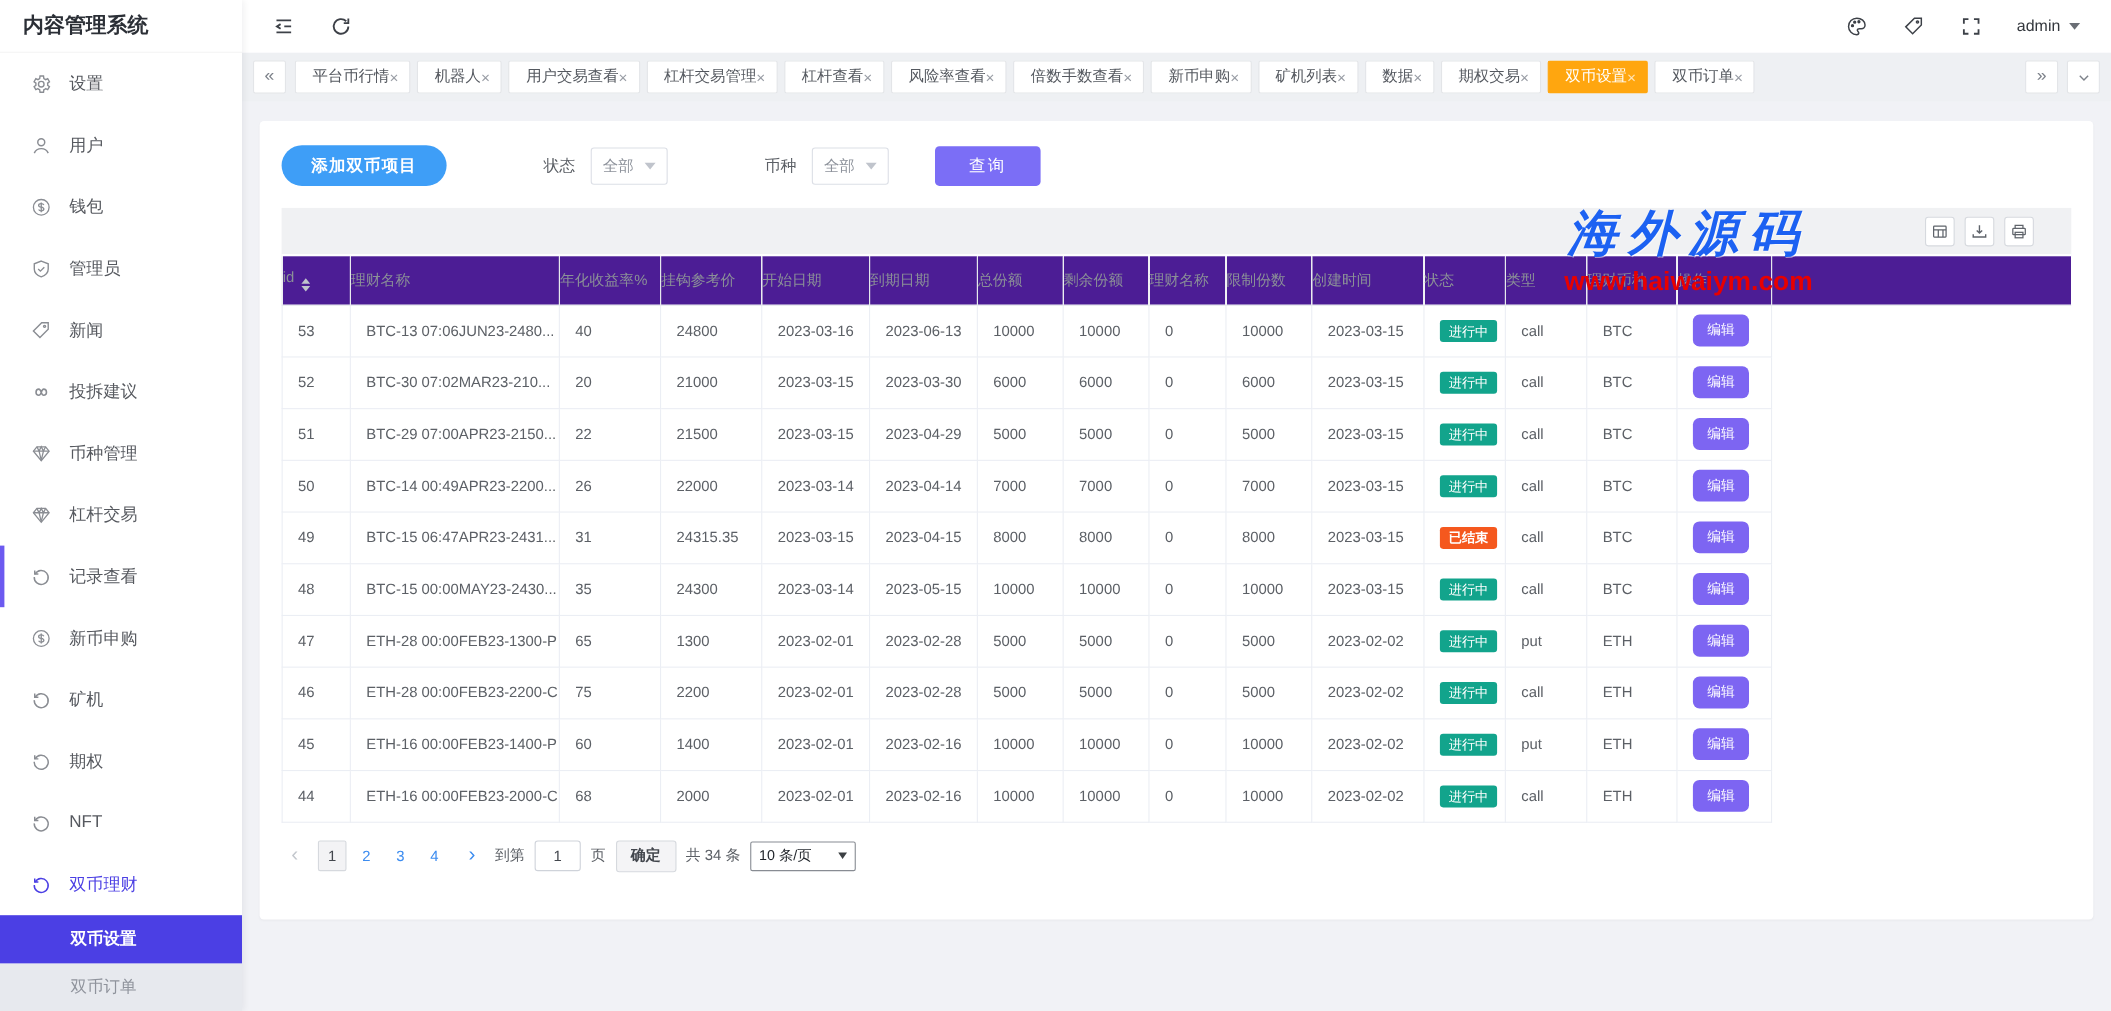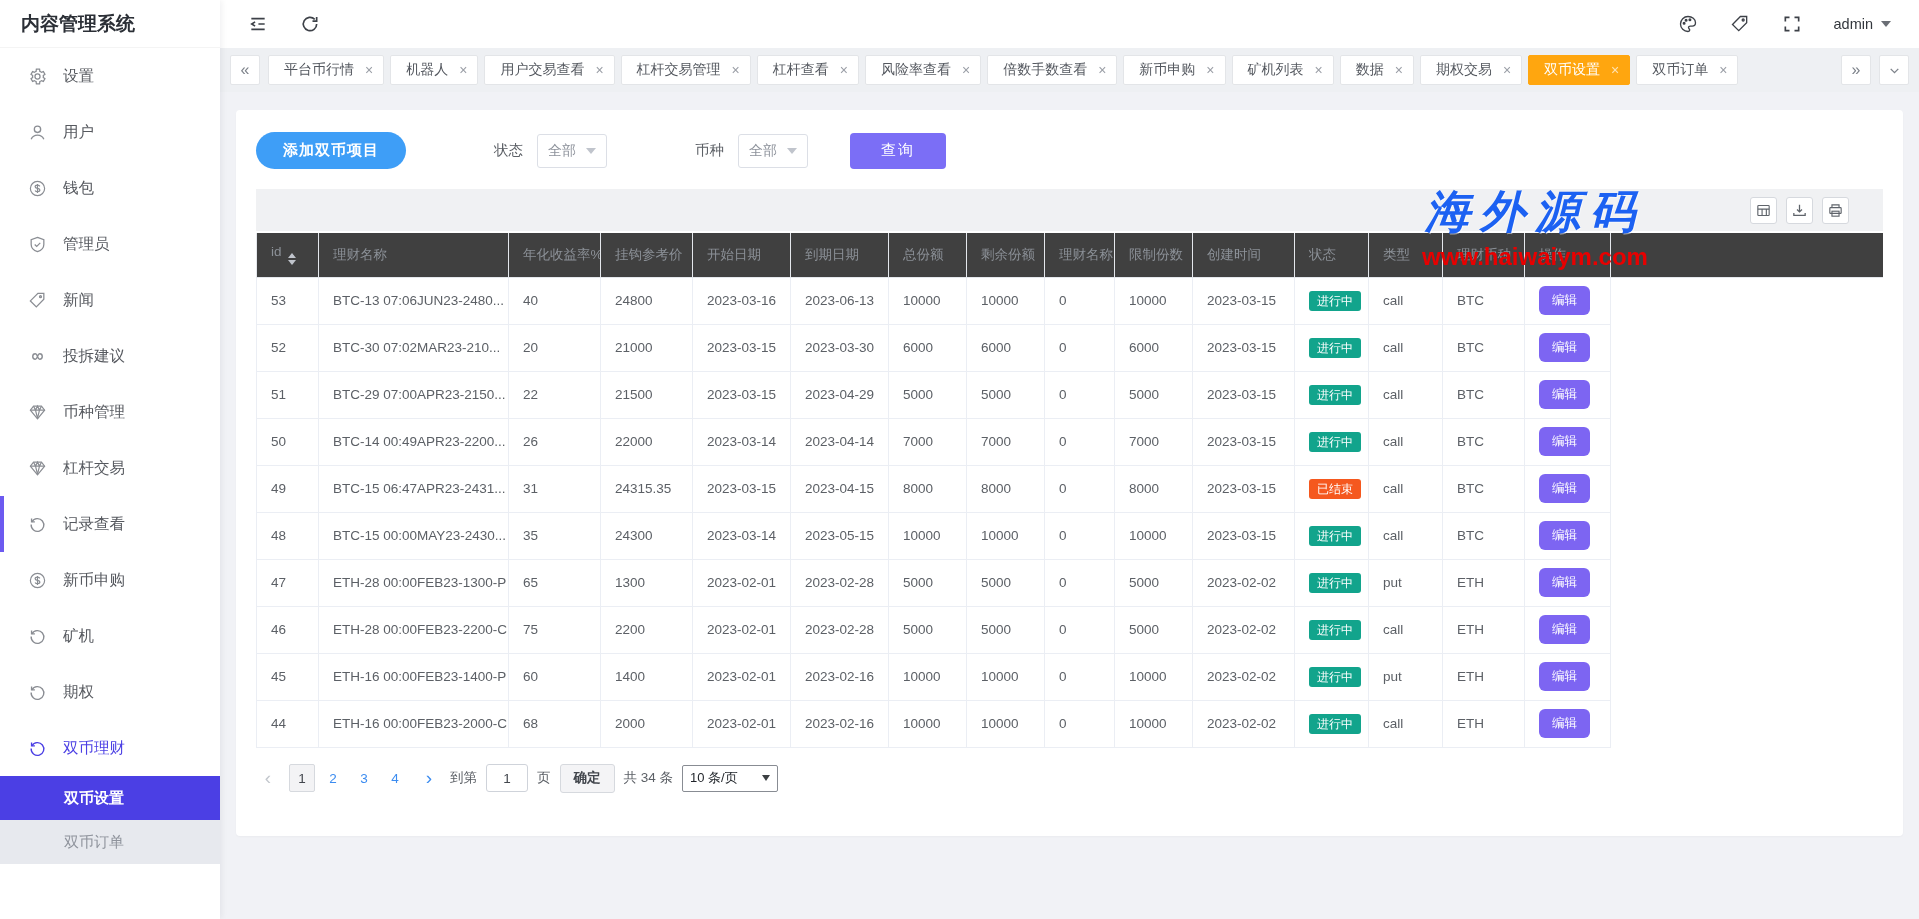--- a/index.html
+++ b/index.html
@@ -40,21 +40,21 @@
            border-top:6px solid #6a6e75; }
 
   
   .tabbar { position:absolute; left:220px; top:48px; right:0; height:44px; background:#eef0f3;
             display:flex; align-items:center; padding:0 10px; gap:8px; }
   .tab-nav { width:30px; height:30px; background:#fff; border:1px solid #e3e5e8; border-radius:2px;
              color:#7d828a; font-size:16px; cursor:pointer; display:inline-flex; align-items:center;
              justify-content:center; flex:none; padding:0; }
   .tab-nav svg { width:13px; height:13px; }
   .tabs { display:flex; gap:6px; align-items:center; flex:1; overflow:hidden; }
-  .tab { height:30px; display:inline-flex; align-items:center; gap:11px; padding:0 10px 0 15px;
+  .tab { height:30px; display:inline-flex; align-items:center; padding:0 10px 0 15px;
          background:#fff; border:1px solid #e3e5e8; border-radius:2px; font-size:14px; color:#54585f;
          cursor:pointer; white-space:nowrap; }
   .tab-close { font-size:14px; color:#9a9ea6; line-height:1; }
   .tab.active { background:var(--tab-active,#ffa60f); border-color:var(--tab-active,#ffa60f); color:#fff; }
   .tab.active .tab-close { color:#ffe3b3; }
 
   
   .content { position:absolute; left:220px; top:92px; right:0; bottom:0; background:#f1f2f6; padding:18px 16px; }
   .card { background:#fff; border-radius:4px; height:726px; padding:22px 20px; box-shadow:0 1px 2px rgba(0,0,0,.03); }
 
@@ -72,35 +72,35 @@
 
   
   .table-zone { margin-top:20px; }
   .table-toolbar { height:44px; background:#f0f1f3; display:flex; align-items:center; justify-content:flex-end;
                    gap:9px; padding-right:34px; border-bottom:2px solid #fff; }
   .tbtn { width:27px; height:27px; background:#fff; border:1px solid #d6d9de; border-radius:3px; color:#5f646b;
           display:inline-flex; align-items:center; justify-content:center; cursor:pointer; padding:4px; }
   .tbtn svg { width:100%; height:100%; }
 
   table { border-collapse:collapse; table-layout:fixed; width:100%; font-size:13.5px; }
-  th { height:44px; background:#404040; color:#8b9097; font-weight:normal; text-align:left; padding-left:14px;
+  th { height:44px; background:#4c1d95; color:#8b9097; font-weight:normal; text-align:left; padding-left:0;
        border-right:1px solid #e4e7ec; border-bottom:1px solid #e4e7ec; white-space:nowrap; overflow:hidden; }
   th:first-child { border-left:1px solid #e4e7ec; }
   th.filler { border-right:none; border-left:none; }
   td { height:47px; color:#5c6066; padding-left:14px; border-right:1px solid #ebeef4;
        border-bottom:1px solid #ebeef4; white-space:nowrap; overflow:hidden; background:#fff; }
   td:first-child { border-left:1px solid #ebeef4; }
   td.filler { border:none; }
   .sort { display:inline-flex; flex-direction:column; margin-left:6px; vertical-align:-2px; gap:2px; }
   .sort i { width:0; height:0; border-left:4px solid transparent; border-right:4px solid transparent; display:block; }
   .sort .up { border-bottom:5px solid #c0c4cc; }
   .sort .down { border-top:5px solid #c0c4cc; }
   .badge { display:inline-block; padding:4px 8px; border-radius:3px; font-size:12px; color:#fff; line-height:1; }
   .badge.active { background:var(--status-green,#12a48c); }
-  .badge.ended { background:var(--status-red,#f5581e); }
+  .badge.ended { background:var(--status-red,#f5581e);font-weight:bold; }
   .btn-edit { border:none; background:var(--edit-purple,#7d65f2); color:#fff; font-size:12.5px;
               padding:6px 13px; border-radius:6px; cursor:pointer; }
 
   
   .pagination { margin-top:16px; display:flex; align-items:center; gap:9px; font-size:13.5px; color:#5c6066; }
   .pg-arrow { width:24px; height:28px; display:inline-flex; align-items:center; justify-content:center;
               font-size:19px; cursor:pointer; background:none; border:none; }
   .pg-prev { color:#c3c7cd; }
   .pg-next { color:var(--link-blue,#3c8cf0); }
   .pg-pages { display:flex; gap:5px; }
@@ -229,20 +229,29 @@
         <span>矿机</span>
       </div>
       <div class="side-item">
         <span class="icn">
           <svg viewBox="0 0 24 24" fill="none" stroke="currentColor" stroke-width="1.7">
             <path d="M4.5 4.5v4.2h4.2"></path>
             <path d="M5 8.7A8 8 0 1 1 4 12"></path>
           </svg>
         </span>
         <span>期权</span>
+      </div>
+      <div class="side-item">
+        <span class="icn">
+          <svg viewBox="0 0 24 24" fill="none" stroke="currentColor" stroke-width="1.7">
+            <path d="M4.5 4.5v4.2h4.2"></path>
+            <path d="M5 8.7A8 8 0 1 1 4 12"></path>
+          </svg>
+        </span>
+        <span>NFT</span>
       </div>
       <div class="side-item parent-active">
         <span class="icn">
           <svg viewBox="0 0 24 24" fill="none" stroke="currentColor" stroke-width="1.7">
             <path d="M4.5 4.5v4.2h4.2"></path>
             <path d="M5 8.7A8 8 0 1 1 4 12"></path>
           </svg>
         </span>
         <span>双币理财</span>
       </div>

